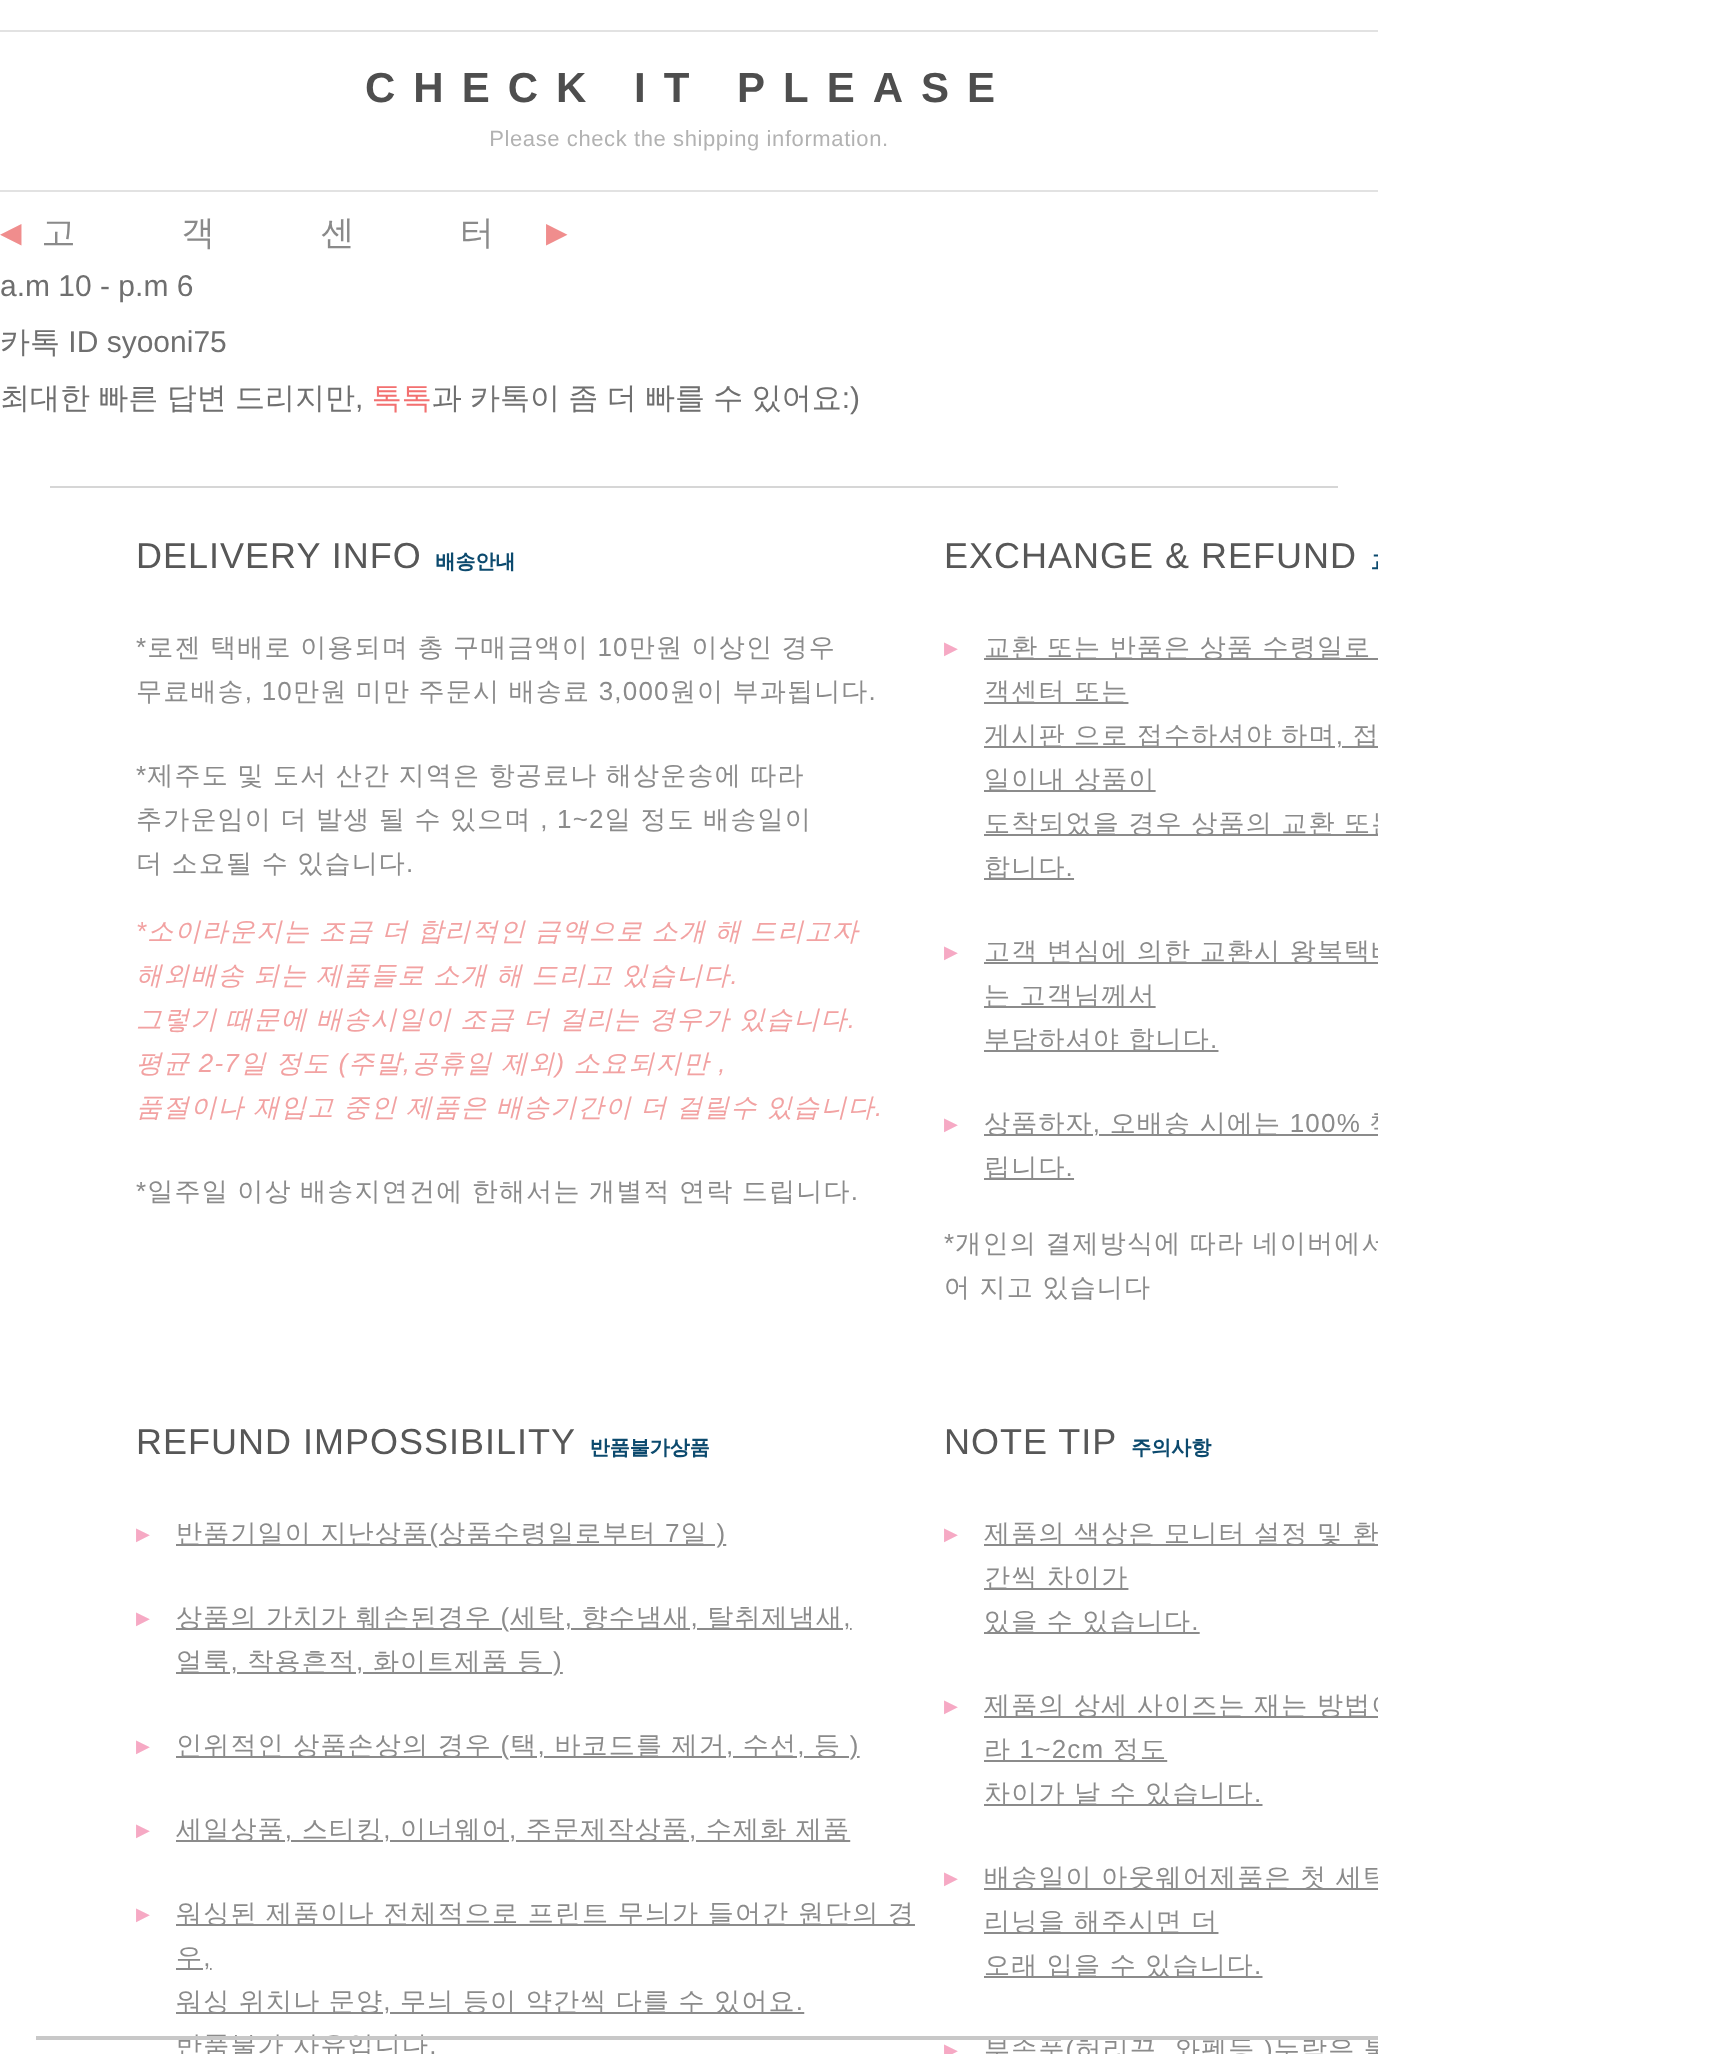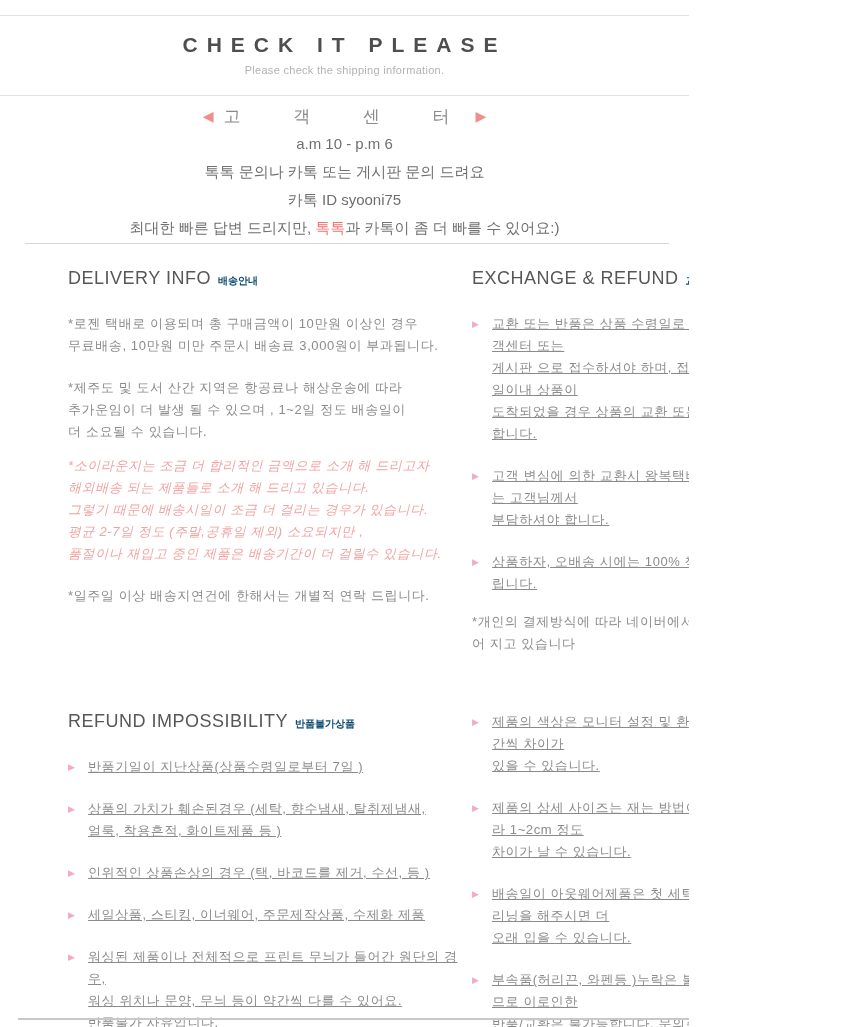--- a/index.html
+++ b/index.html
@@ -19,21 +19,21 @@
 
   
   .banner { position:absolute; top:33px; left:0; width:100%; text-align:center; }
   .banner-title {
     font-size:21px; font-weight:700; letter-spacing:9px;
     color:#4e4e4e;
   }
   .banner-sub { margin-top:7px; font-size:11px; color:#b2b2b2; letter-spacing:0.3px; }
 
   
-  .cc { position:absolute; top:102px; left:0; width:100%; text-align:center; color:#6f6f6f; }
+  .cc { position:absolute; top:102px; left:0; width:100%; text-align:left; color:#6f6f6f; }
   .cc-line { height:28px; line-height:28px; font-size:15px; }
   .cc-title { font-size:17px; color:#8a8a8a; }
   .cc-title .cc-chars { letter-spacing:24px; margin:0 2px 0 10px; }
   .cc-arrow { color:#f08d8d; font-size:14px; vertical-align:1px; }
   .cc-reply { font-size:15px; color:#6f6f6f; }
   .hl-strong { color:#f37070; }
   .hl-soft   { color:#737373; }
 
   
   .content {
@@ -72,21 +72,20 @@
     <div class="banner-sub">Please check the shipping information.</div>
   </div>
 
   <hr class="rule rule-header">
 
   <div class="cc">
     <div class="cc-line cc-title">
       <span class="cc-arrow">◀</span><span class="cc-chars">고 객 센 터</span><span class="cc-arrow">▶</span>
     </div>
     <div class="cc-line">a.m 10 - p.m 6</div>
-    <div class="cc-line">톡톡 문의나 카톡 또는 게시판 문의 드려요</div>
     <div class="cc-line">카톡 ID syooni75</div>
     <div class="cc-line cc-reply">
       <span>최대한 빠른 답변 드리지만, </span><span class="hl-strong">톡톡</span><span>과 </span><span class="hl-soft">카톡</span><span>이 좀 더 빠를 수 있어요:)</span>
     </div>
   </div>
 
   <hr class="rule rule-mid">
 
   <div class="content">
 
@@ -153,20 +152,23 @@
       <div class="bullet-row">
         <span class="bullet-ic">▶</span>
         <div class="body-text bullet-text">워싱된 제품이나 전체적으로 프린트 무늬가 들어간 원단의 경우,
 워싱 위치나 문양, 무늬 등이 약간씩 다를 수 있어요.
 반품불가 사유입니다.</div>
       </div>
 
     </div>
 
     <div class="col">
+      <div class="section-title">
+        <span class="en">NOTE TIP</span><span class="kr">주의사항</span>
+      </div>
       <div class="bullet-row">
         <span class="bullet-ic">▶</span>
         <div class="body-text bullet-text">제품의 색상은 모니터 설정 및 환경에 따라 약간씩 차이가
 있을 수 있습니다.</div>
       </div>
       <div class="bullet-row">
         <span class="bullet-ic">▶</span>
         <div class="body-text bullet-text">제품의 상세 사이즈는 재는 방법이나 위치에 따라 1~2cm 정도
 차이가 날 수 있습니다.</div>
       </div>

